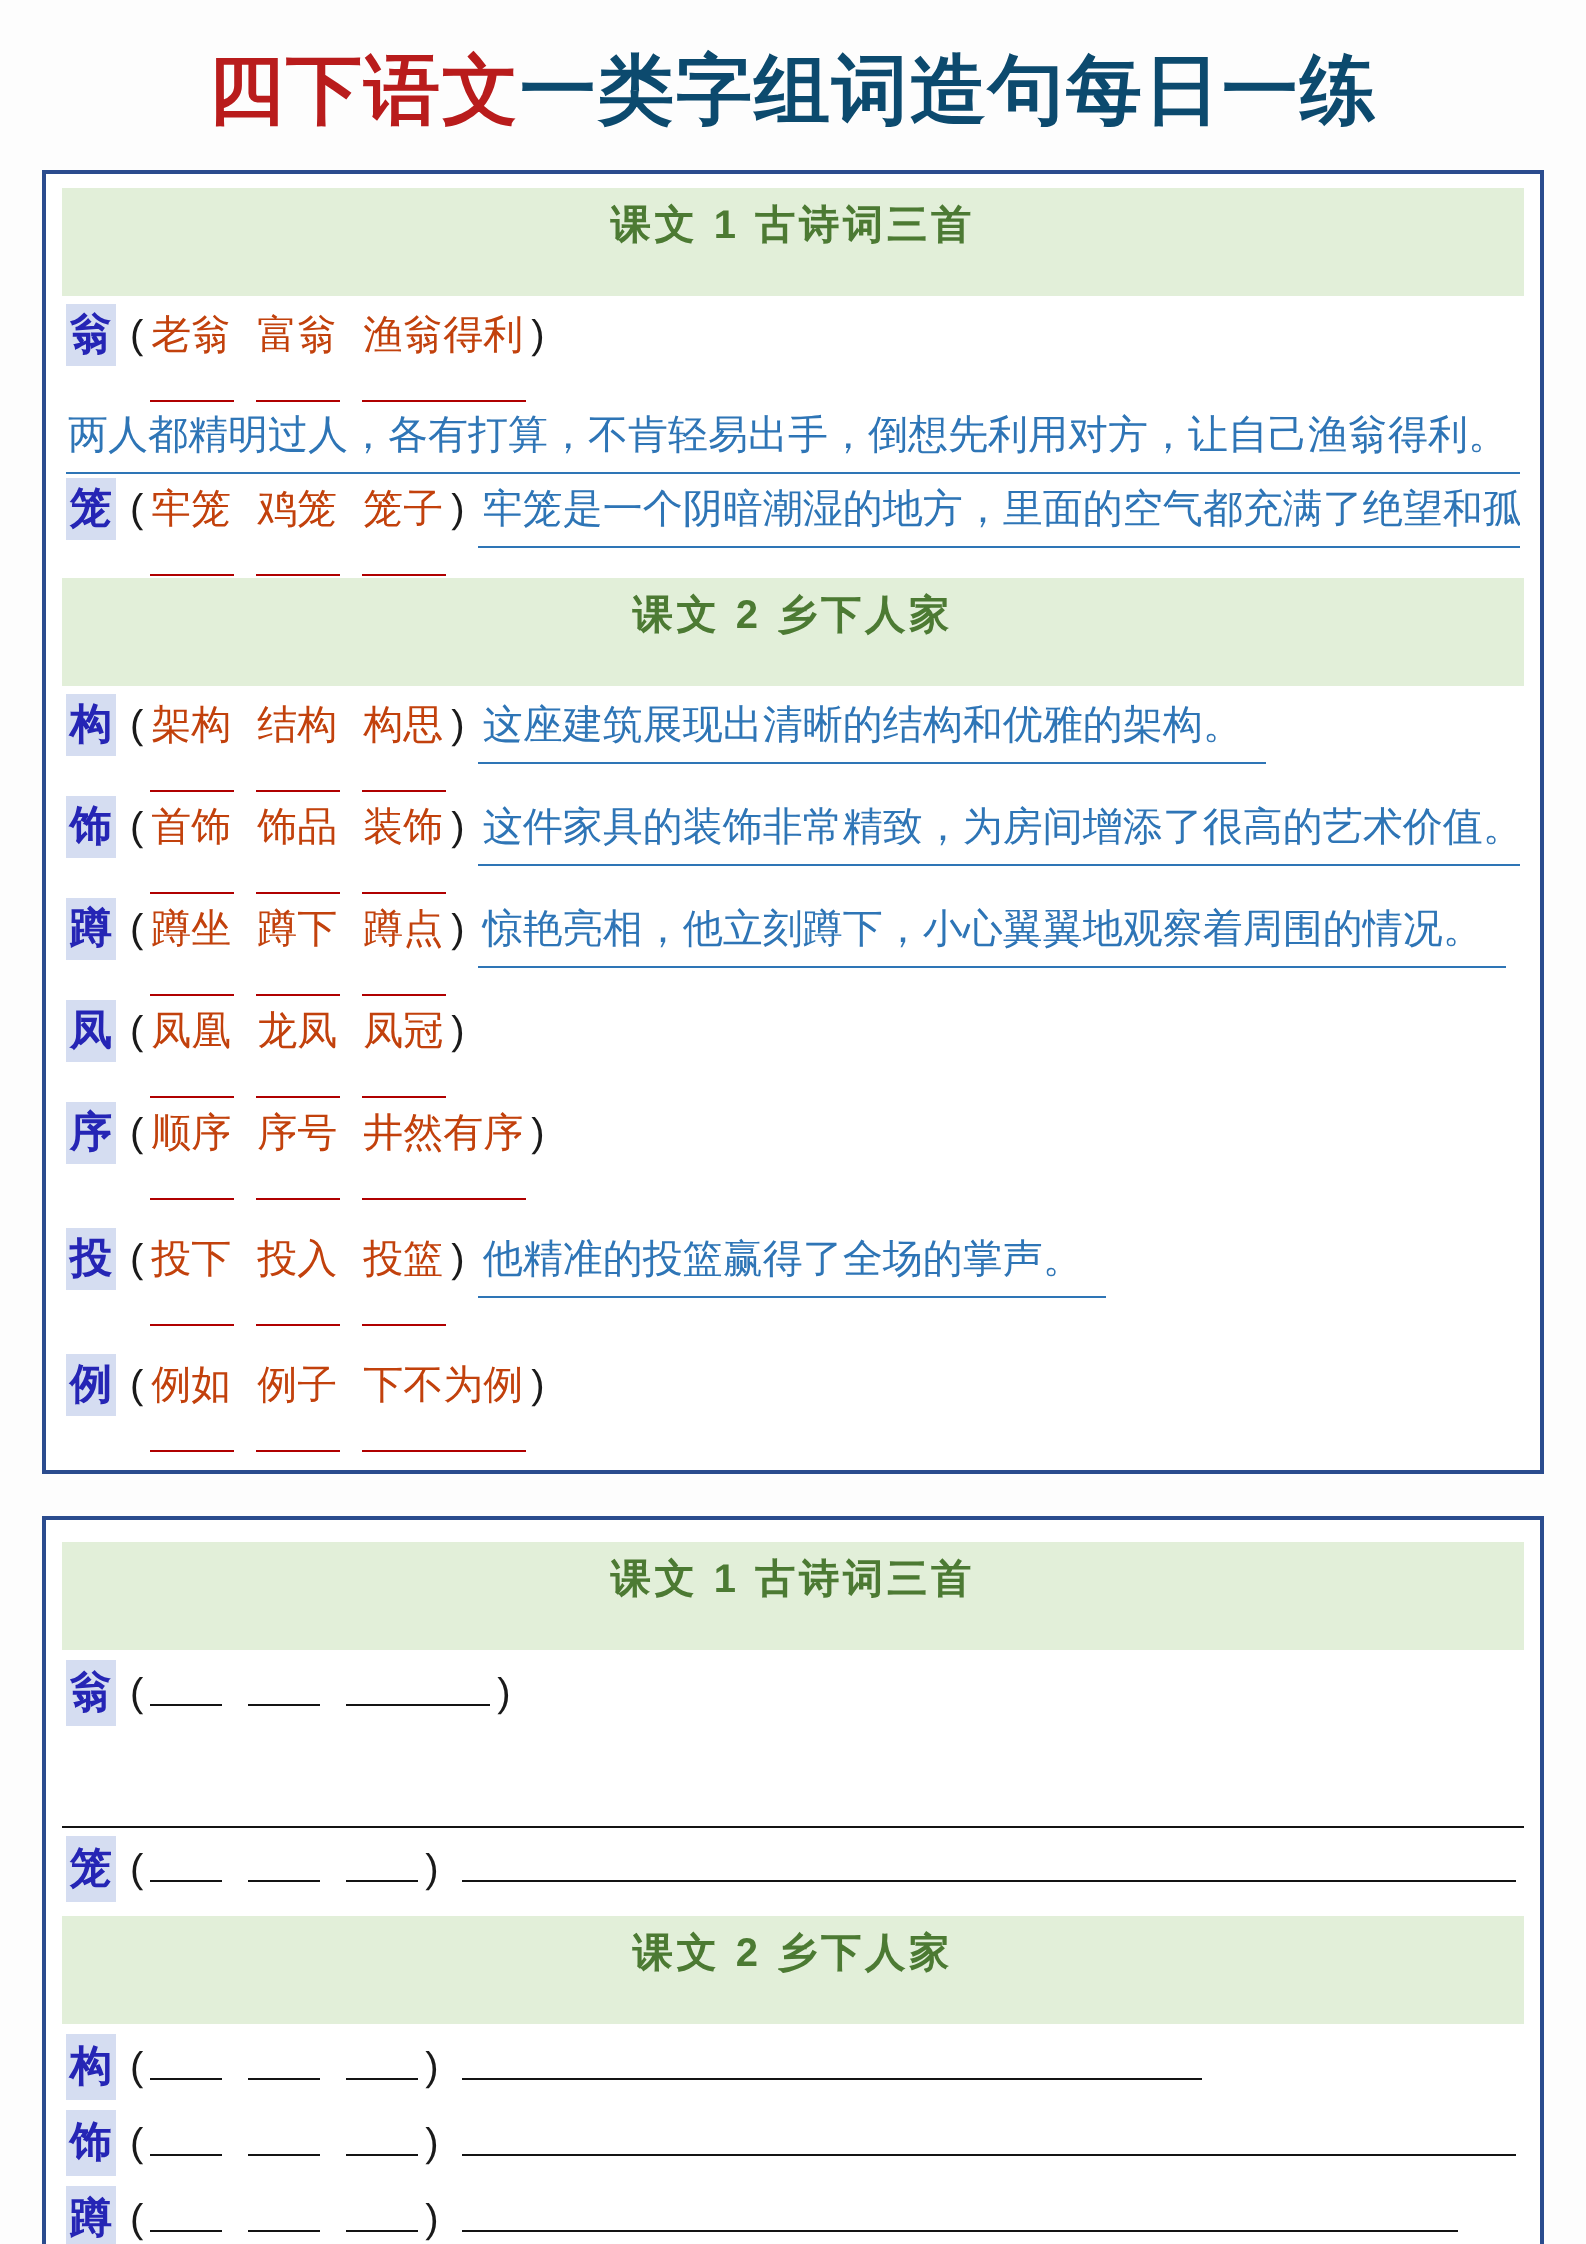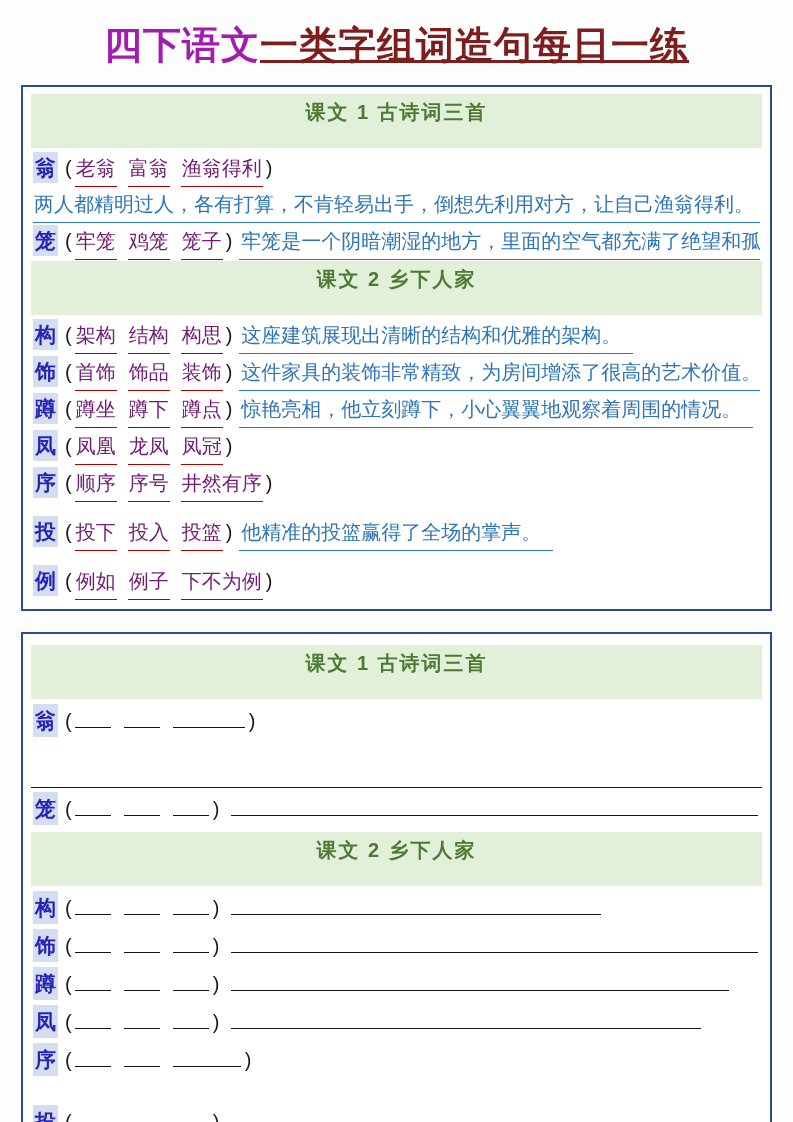--- a/index.html
+++ b/index.html
@@ -14,22 +14,22 @@
   
   .title {
     text-align: center;
     font-size: 38px;
     font-weight: 700;
     letter-spacing: 1px;
     margin: 6px 0 14px;
     font-family: "Liberation Serif", serif;
     white-space: nowrap;
   }
-  .title .t-black { color: #a21caf; }
-  .title .t-red   { color: #7f1d1d; text-decoration: underline; }
+  .title .t-black { color: #b91c1c; }
+  .title .t-red   { color: #0c4a6e; }
 
   
   .box {
     border: 2.5px solid #2b4c8e;
     padding: 7px 8px 8px;
     background: #ffffff;
   }
   .box.answers  { margin-bottom: 21px; min-height: 492px; }
   .box.practice { min-height: 494px; }
 
@@ -64,23 +64,23 @@
     font-size: 21px;
     padding: 0 2px;
     margin-right: 7px;
     flex: 0 0 auto;
   }
   .paren { color: #1a1a1a; font-size: 20px; flex: 0 0 auto; }
   .paren.open { margin-right: 3px; }
   .paren.close { margin-left: 2px; }
 
   .word {
-    color: #701a75;
+    color: #c2410c;
     border-bottom: 1.6px solid #b00000;
-    padding: 0 1px 2px;
+    padding: 0 1px 16px;
     margin-right: 11px;
     flex: 0 0 auto;
   }
   .word.last { margin-right: 1px; }
 
   .sentence {
     color: #2e75b6;
     border-bottom: 1.6px solid #2e75b6;
     padding: 0 12px 2px 2px;
     margin-left: 7px;

